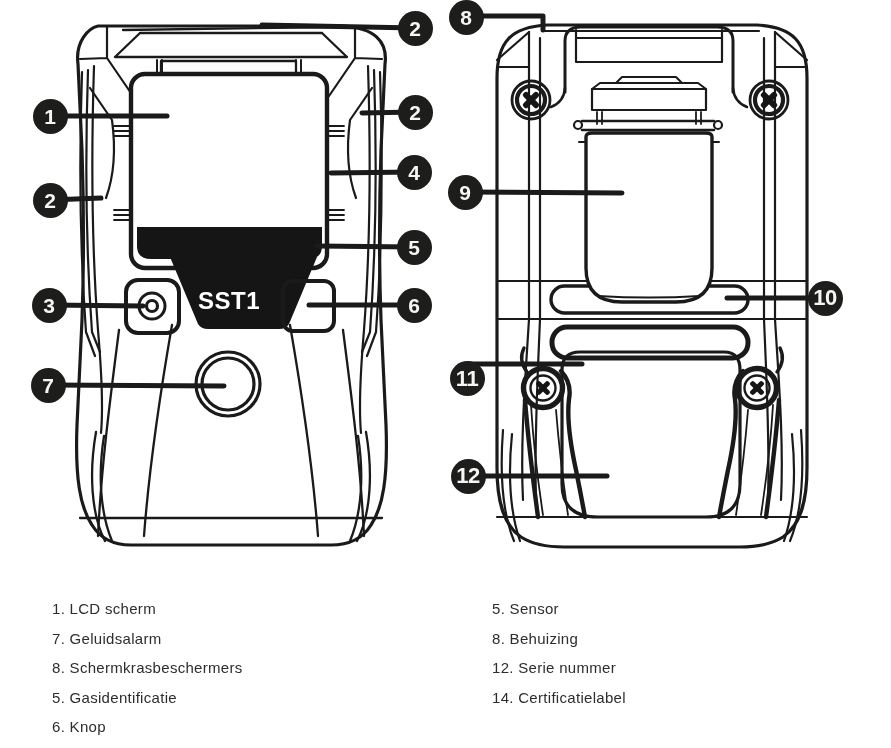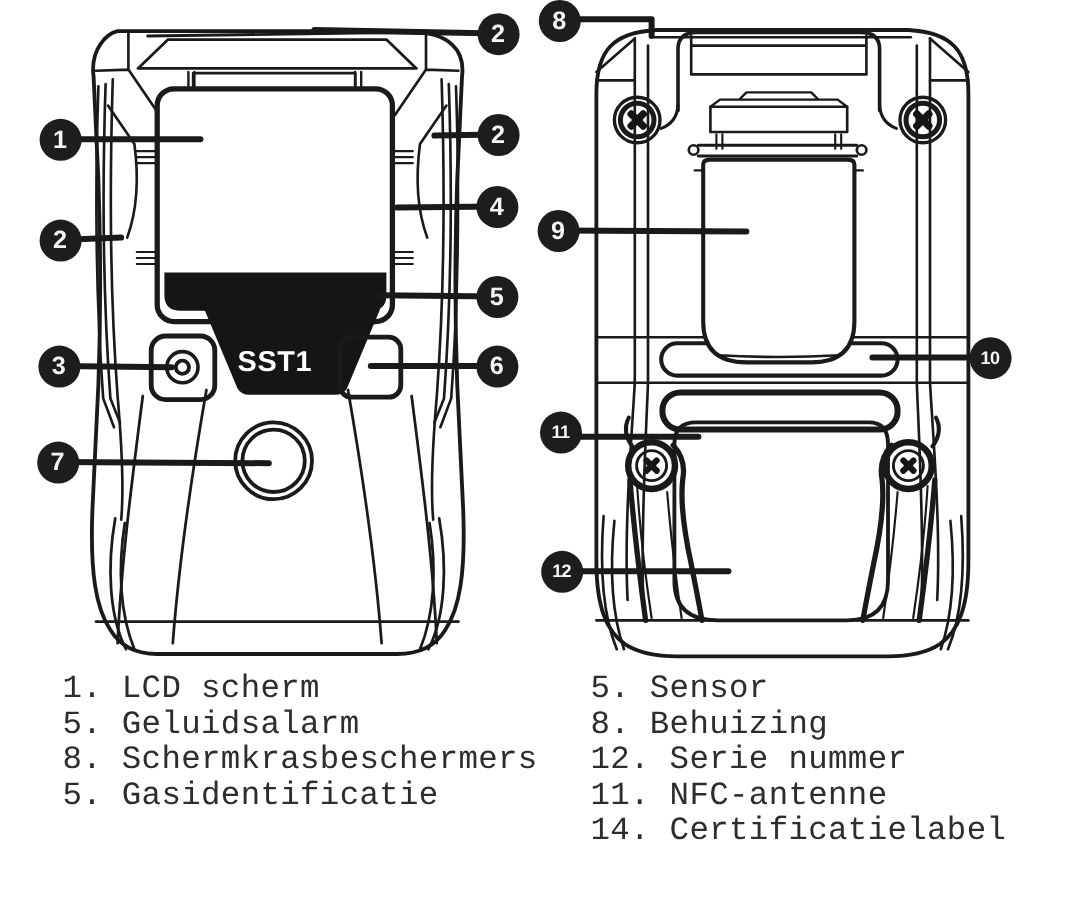--- a/index.html
+++ b/index.html
@@ -16,30 +16,29 @@
     width:35px;height:35px;
     border-radius:50%;
     background:#1d1d1b;
     color:#f5f5f5;
     display:flex;align-items:center;justify-content:center;
     font-weight:700;
     font-size:21px;
     line-height:1;
     user-select:none;
   }
-  .badge--wide{font-size:15px;letter-spacing:-0.5px;}
+  .badge--wide{font-size:22px;letter-spacing:-0.5px;}
   .legend-col{
     position:absolute;
-    top:561px;
+    top:594px;
     color:#2d2d2d;
-    font-size:27px;
+    font-size:15px;
     line-height:29.6px;
     letter-spacing:0.3px;
     white-space:nowrap;
-    font-family:Liberation Mono, monospace;
   }
   .legend-col--left{left:52px;}
   .legend-col--right{left:492px;}
 </style>
 </head>
 <body>
 
 <div class="canvas">
 
   <svg class="art" width="891" height="560" viewBox="0 0 891 560" fill="none" stroke="#1a1a1a" stroke-linecap="round" stroke-linejoin="round">
@@ -237,30 +236,30 @@
   <div class="badge" style="left:397.5px;top:10.5px">2</div>
   <div class="badge" style="left:397.5px;top:94.5px">2</div>
   <div class="badge" style="left:31.5px;top:287.5px">3</div>
   <div class="badge" style="left:396.5px;top:154.5px">4</div>
   <div class="badge" style="left:396.5px;top:229.5px">5</div>
   <div class="badge" style="left:396.5px;top:287.5px">6</div>
   <div class="badge" style="left:30.5px;top:367.5px">7</div>
   <div class="badge" style="left:448.5px;top:0px">8</div>
   <div class="badge" style="left:447.5px;top:174.5px">9</div>
   <div class="badge badge--wide" style="left:807.5px;top:280.5px">10</div>
-  <div class="badge badge--wide" style="left:449.5px;top:343px">11</div>
+  <div class="badge badge--wide" style="left:449.5px;top:361px">11</div>
   <div class="badge badge--wide" style="left:450.5px;top:458.5px">12</div>
 
   <div class="legend-col legend-col--left">
     <div class="legend-item">1. LCD scherm</div>
-    <div class="legend-item">5. Geluidsalarm</div>
+    <div class="legend-item">7. Geluidsalarm</div>
     <div class="legend-item">8. Schermkrasbeschermers</div>
     <div class="legend-item">5. Gasidentificatie</div>
+    <div class="legend-item">6. Knop</div>
   </div>
   <div class="legend-col legend-col--right">
     <div class="legend-item">5. Sensor</div>
     <div class="legend-item">8. Behuizing</div>
     <div class="legend-item">12. Serie nummer</div>
-    <div class="legend-item">11. NFC-antenne</div>
     <div class="legend-item">14. Certificatielabel</div>
   </div>
 
 </div>
 
 </body></html>

